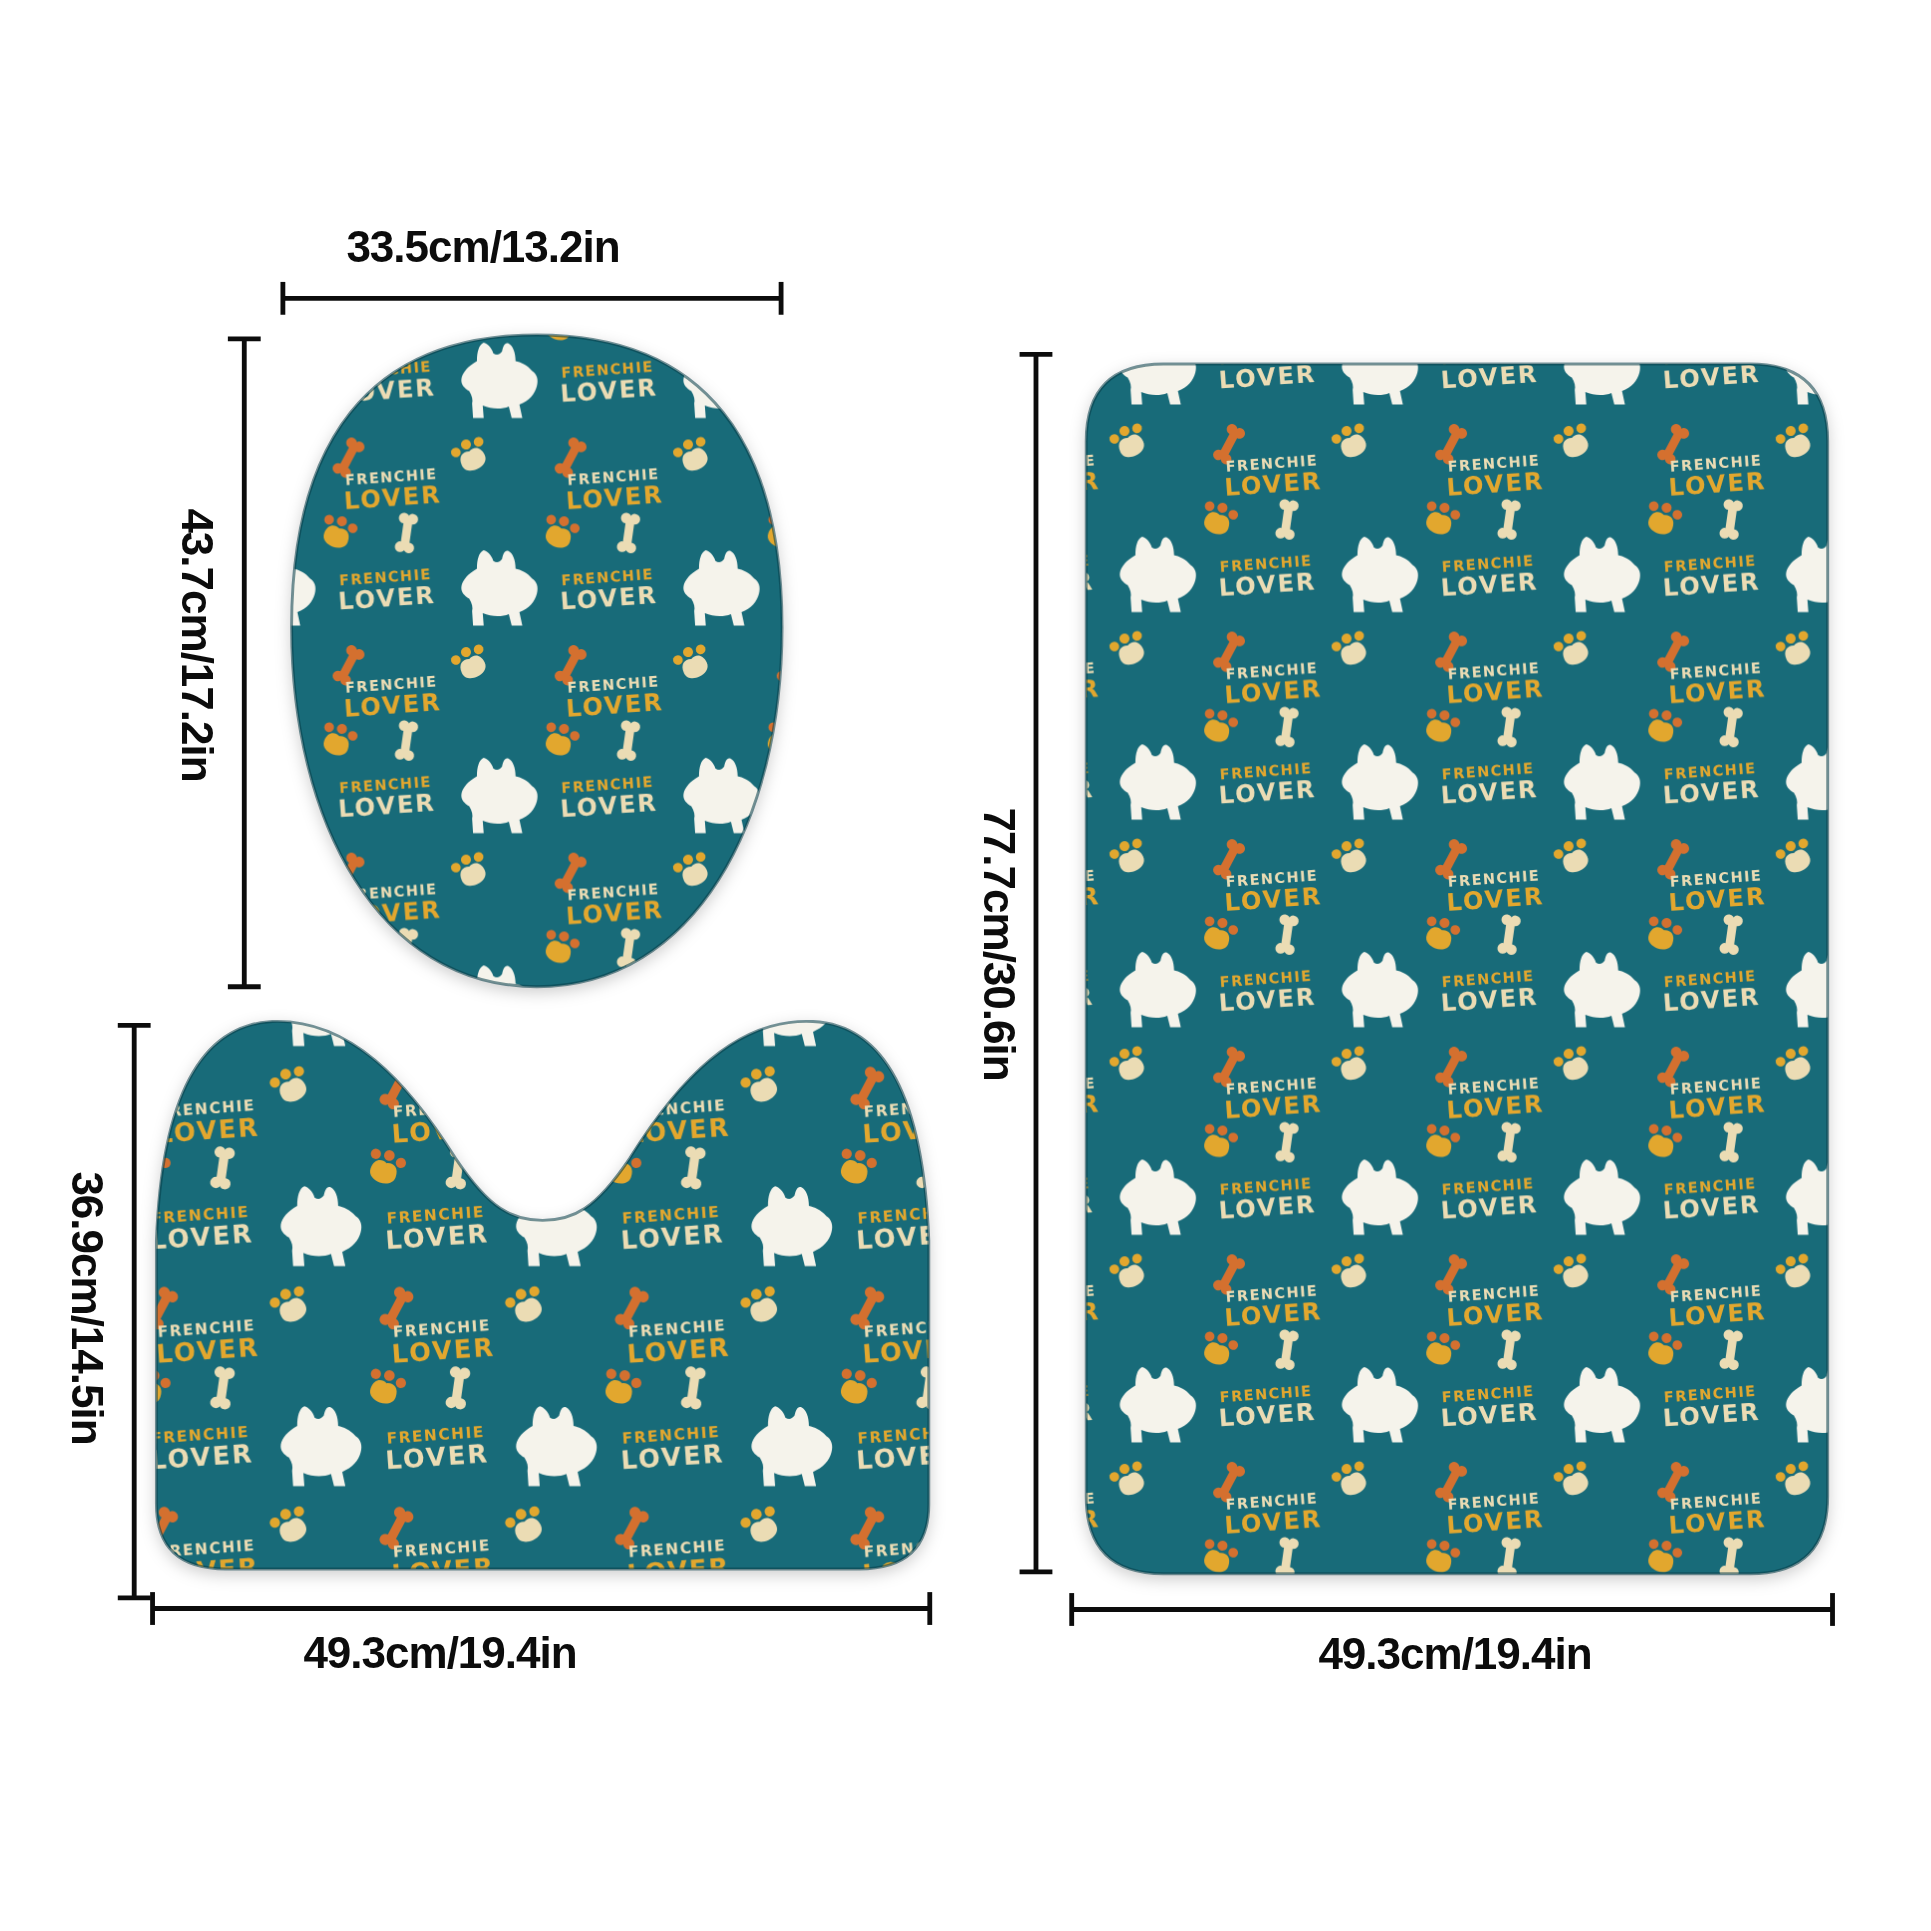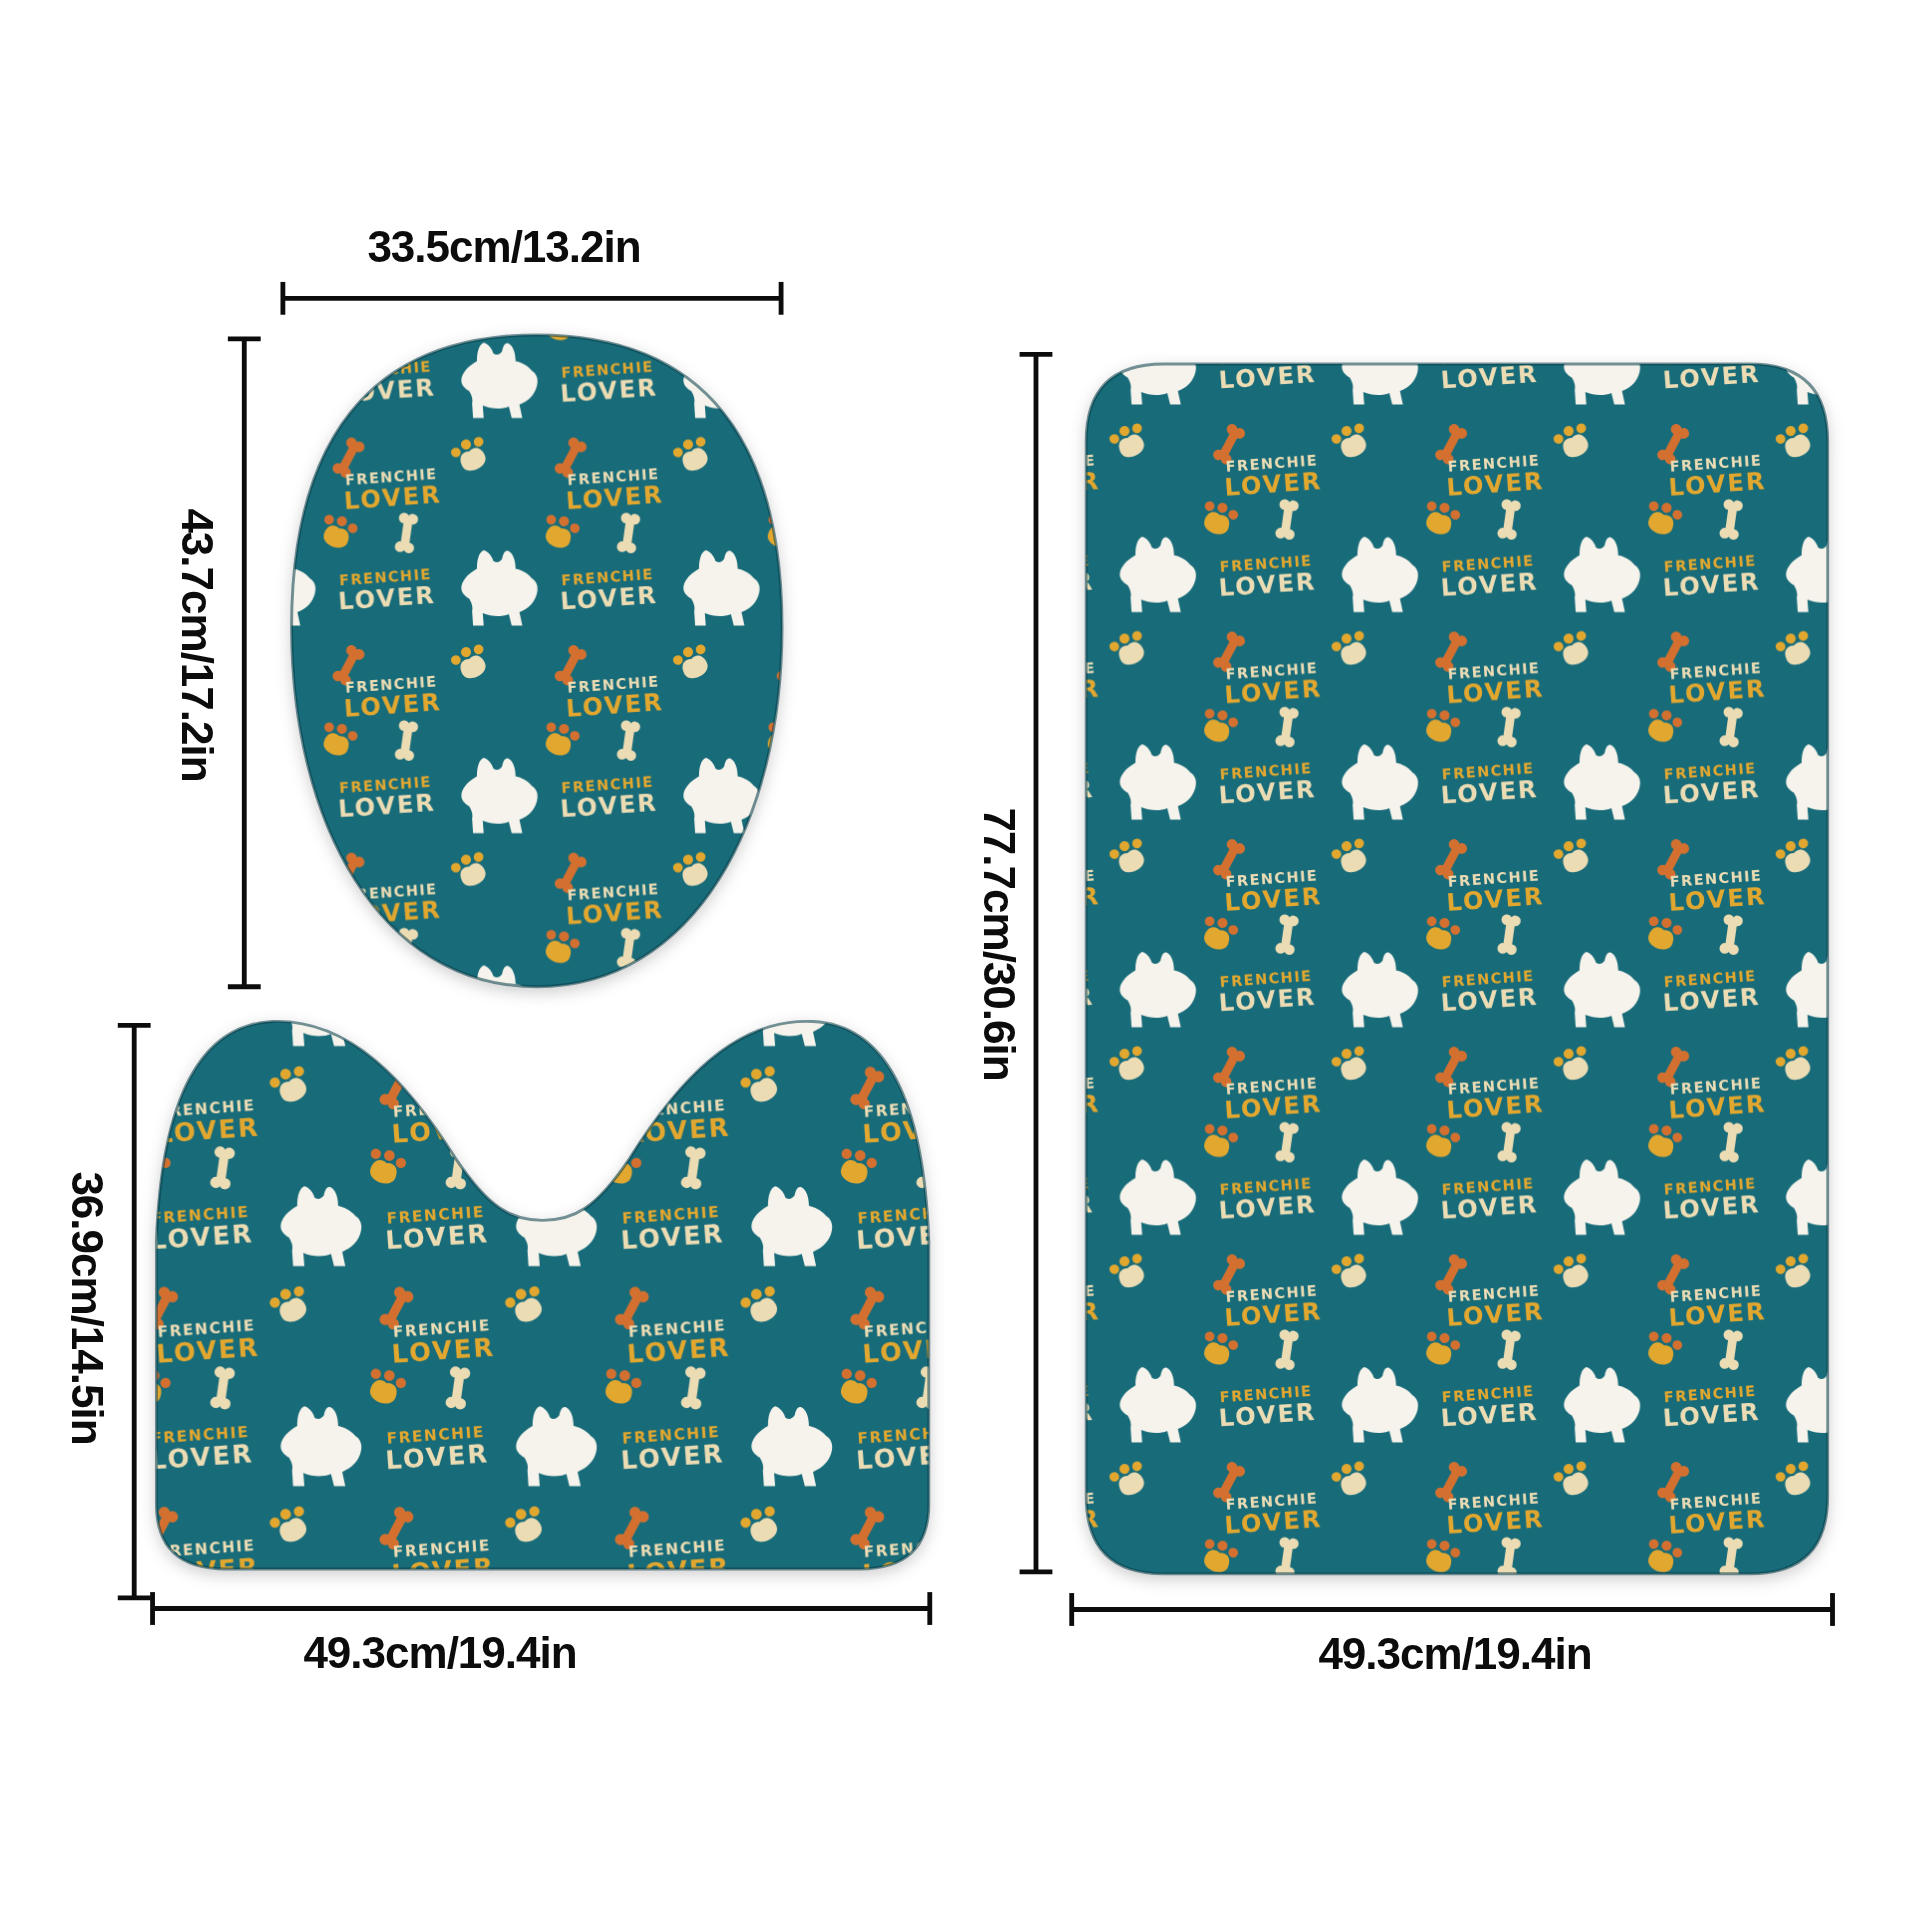--- a/index.html
+++ b/index.html
@@ -115,21 +115,21 @@
       <line class="dim" x1="1056" y1="367" x2="1090" y2="367"></line>
       <line class="dim" x1="1056" y1="1628" x2="1090" y2="1628"></line>
     </g>
     <g>
       <line class="dim" x1="1110" y1="1667" x2="1898" y2="1667"></line>
       <line class="dim" x1="1110" y1="1650" x2="1110" y2="1684"></line>
       <line class="dim" x1="1898" y1="1650" x2="1898" y2="1684"></line>
     </g>
   </svg>
 
-  <div class="dim-label" style="left:504px;top:247px;">33.5cm/13.2in</div>
+  <div class="dim-label" style="left:483px;top:247px;">33.5cm/13.2in</div>
   <div class="dim-label rot" style="left:197px;top:645px;">43.7cm/17.2in</div>
   <div class="dim-label rot" style="left:87px;top:1308px;">36.9cm/14.5in</div>
   <div class="dim-label" style="left:440px;top:1653px;">49.3cm/19.4in</div>
   <div class="dim-label rot" style="left:999px;top:944px;">77.7cm/30.6in</div>
   <div class="dim-label" style="left:1455px;top:1654px;">49.3cm/19.4in</div>
 
 </div>
 
 
 </body></html>

